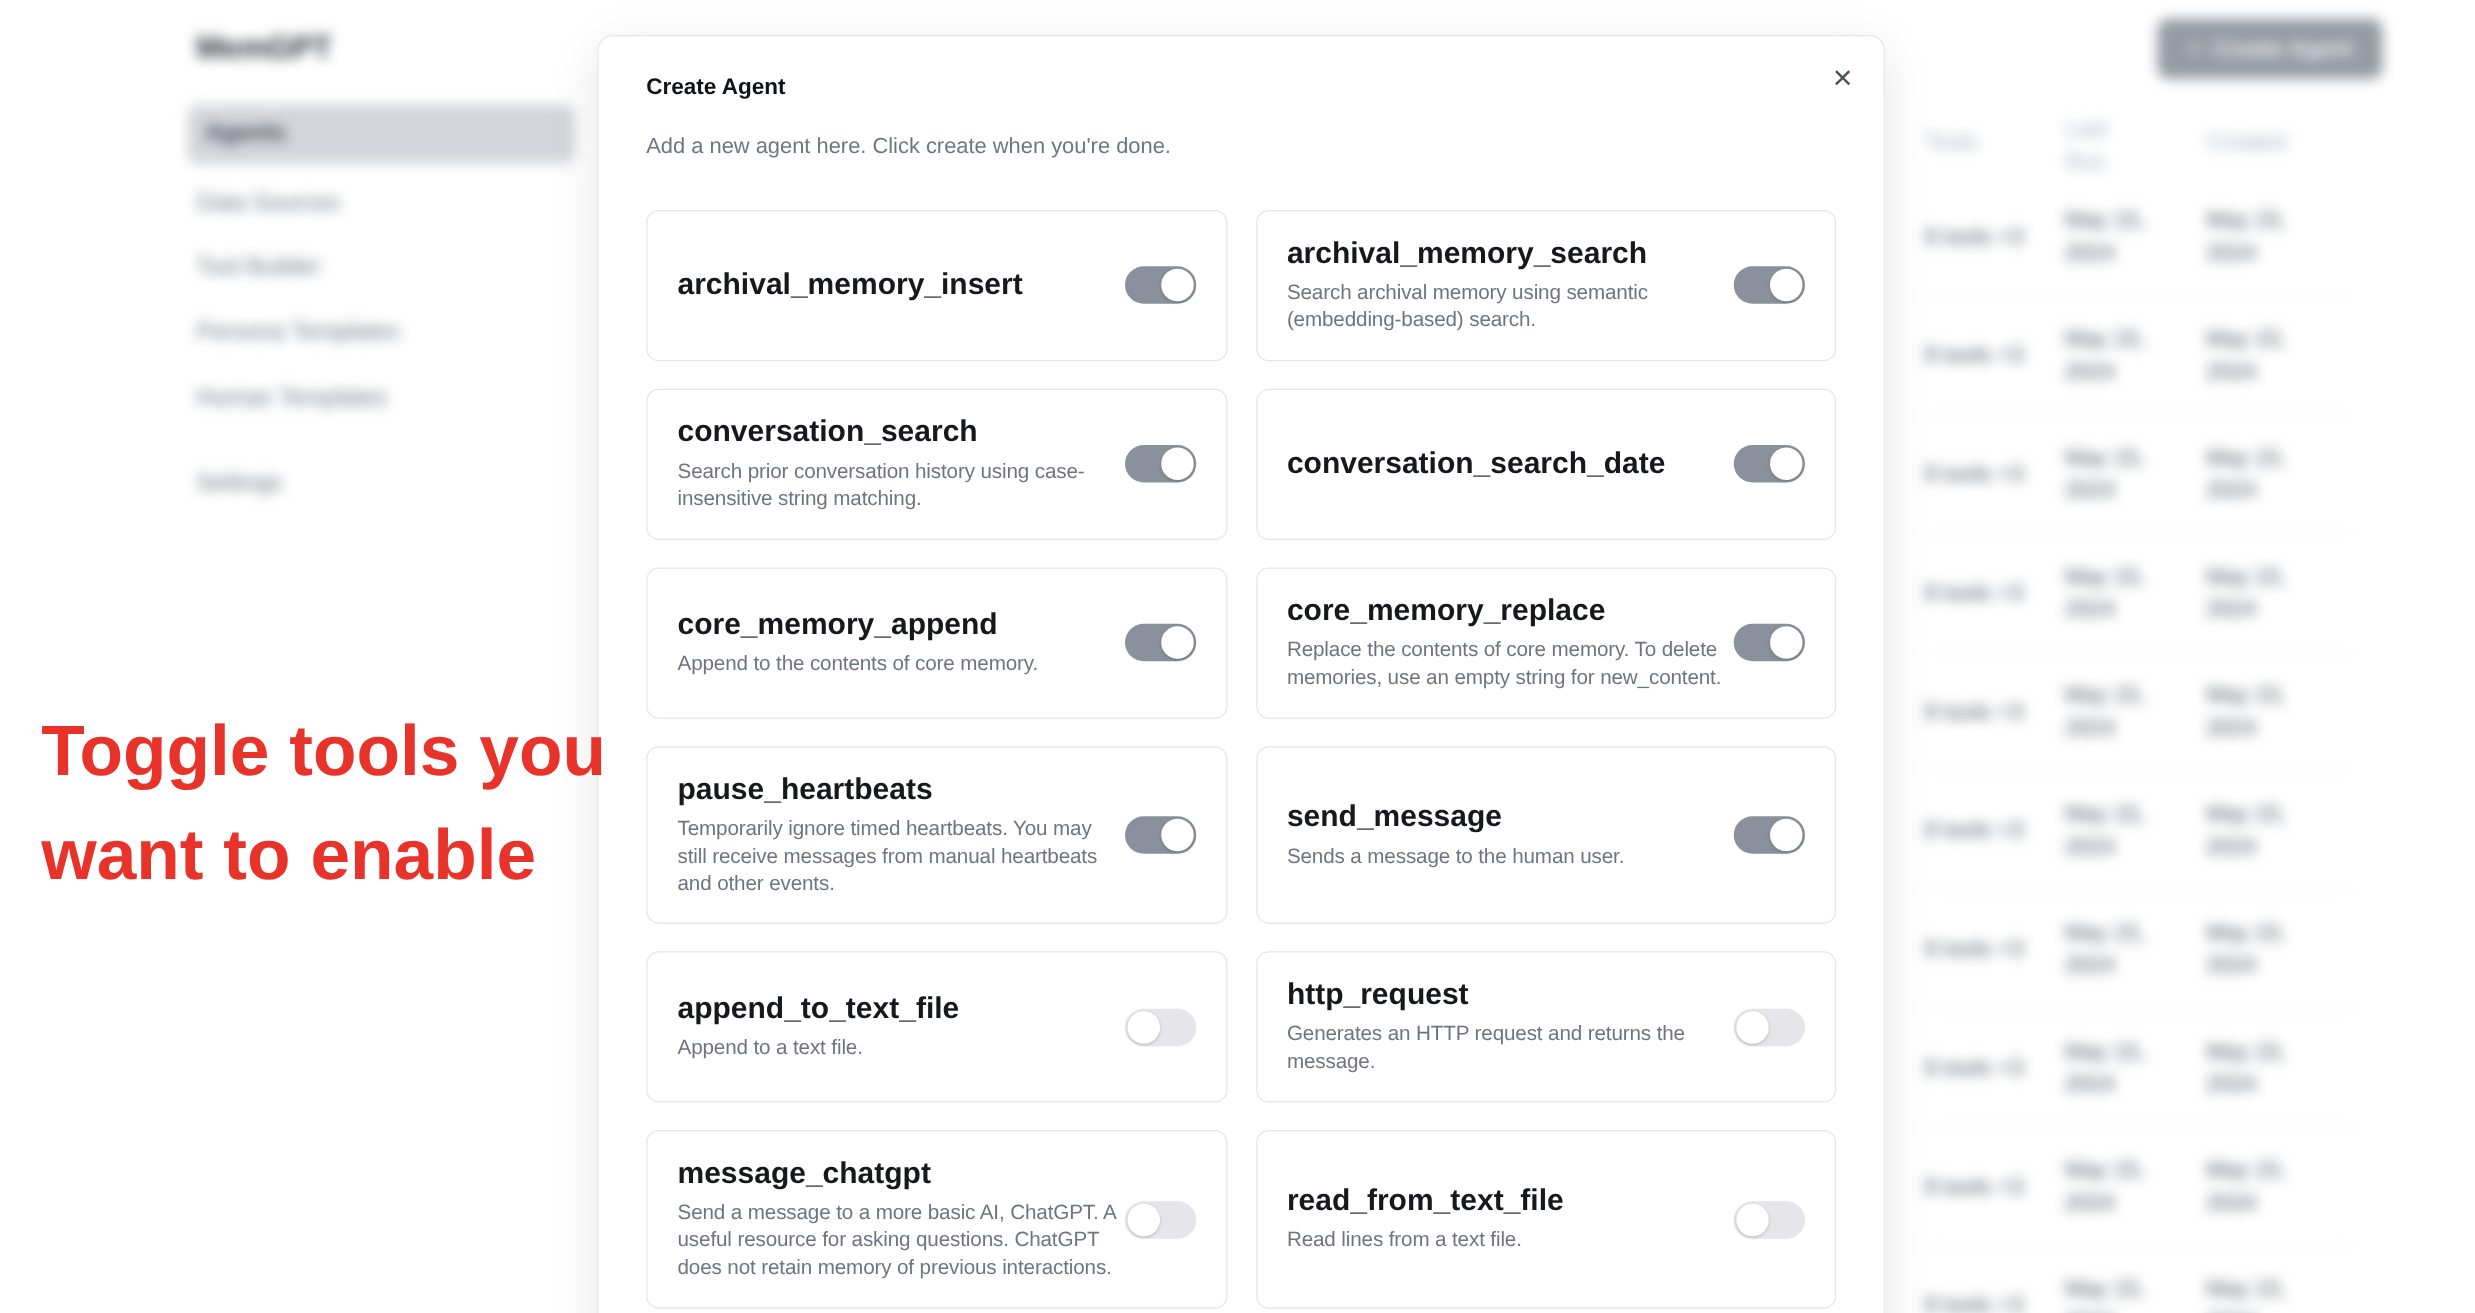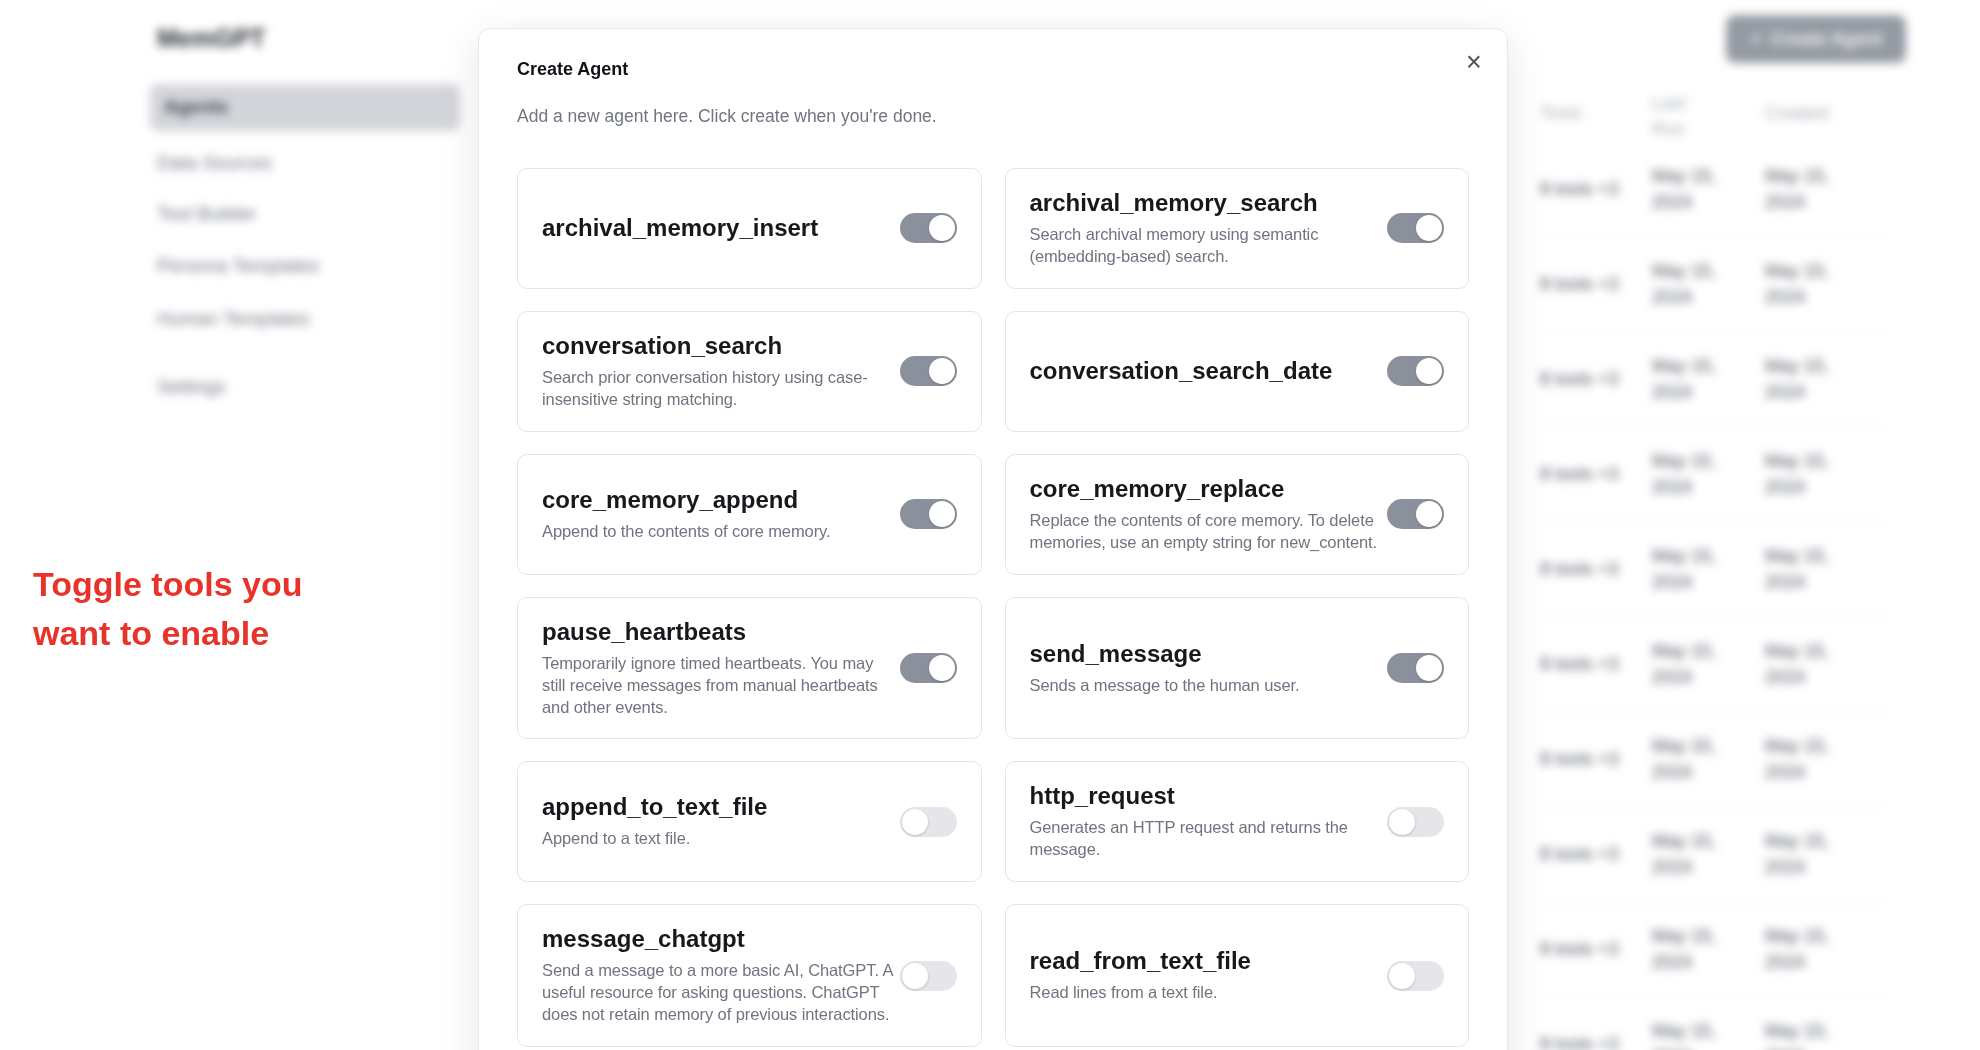--- a/index.html
+++ b/index.html
@@ -30,21 +30,21 @@
   .bg-rows { margin-top:0; }
   .bg-row { position:relative; height:95px; border-bottom:1px solid #edf2f6; }
   .bg-row .cell { position:absolute; top:50%; transform:translateY(-50%);
                   font-size:18px; line-height:1.45; color:#49505c; }
   .bg-row .c1 { left:0;   width:96px; }
   .bg-row .c2 { left:112px; width:92px; }
   .bg-row .c3 { left:225px; width:105px; }
 
   
   .annotation { position:absolute; left:33px; top:560px; z-index:30;
-                font-size:34px; line-height:1.45; font-weight:700; color:#e8332a; }
+                font-size:57px; line-height:1.45; font-weight:700; color:#e8332a; }
 
   
   .modal { position:absolute; left:478px; top:28px; width:1030px; height:1080px;
            background:#ffffff; border:1px solid #e8e8eb; border-radius:12px;
            box-shadow:0 10px 40px rgba(0,0,0,0.10); z-index:20; padding:30px 38px; }
   .modal-title { font-size:18px; font-weight:700; color:#101218; }
   .modal-sub { margin-top:26px; font-size:17.5px; color:#70757f; }
   .close-btn { position:absolute; top:16px; right:16px; width:34px; height:34px;
                background:none; border:none; cursor:pointer;
                font-size:27px; font-weight:300; color:#4b5059; line-height:34px; text-align:center; }

